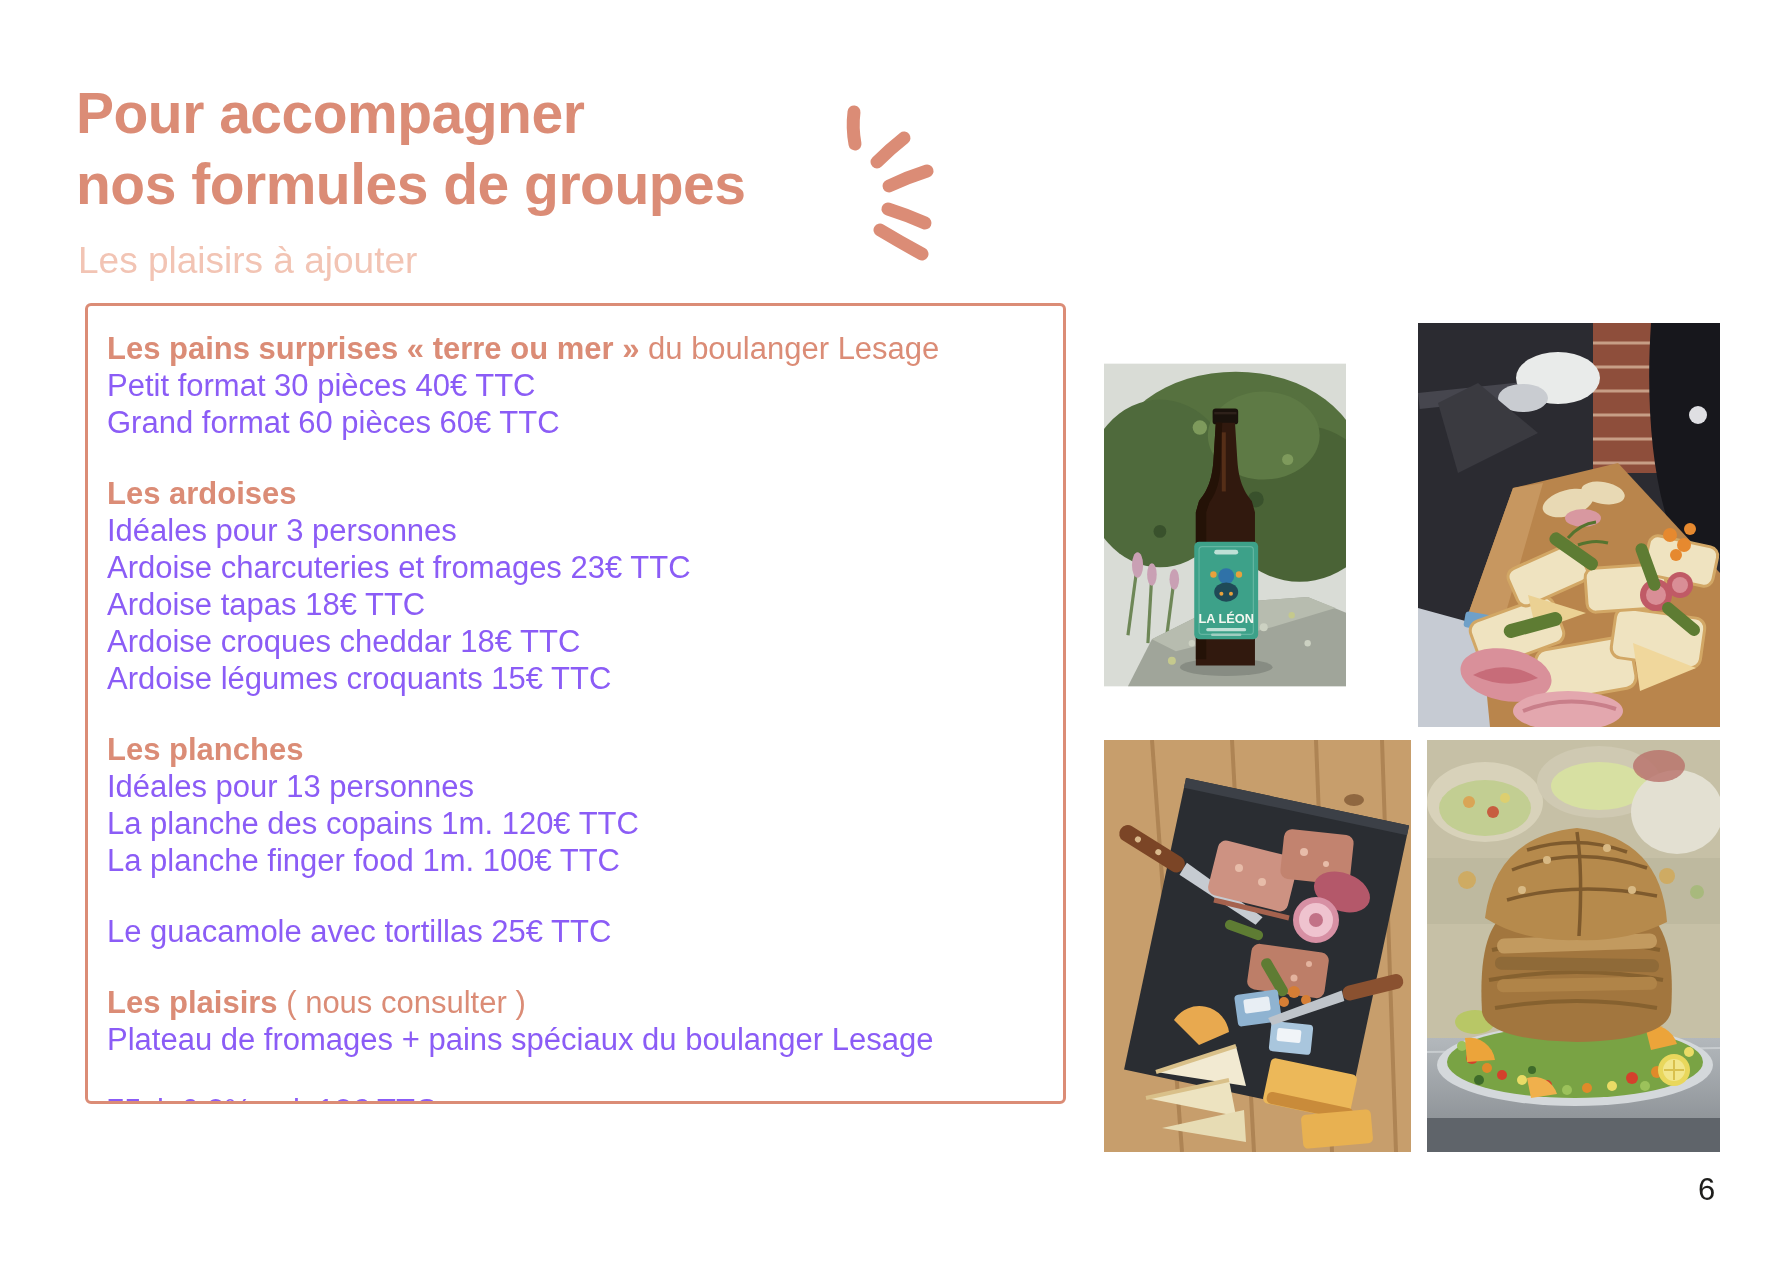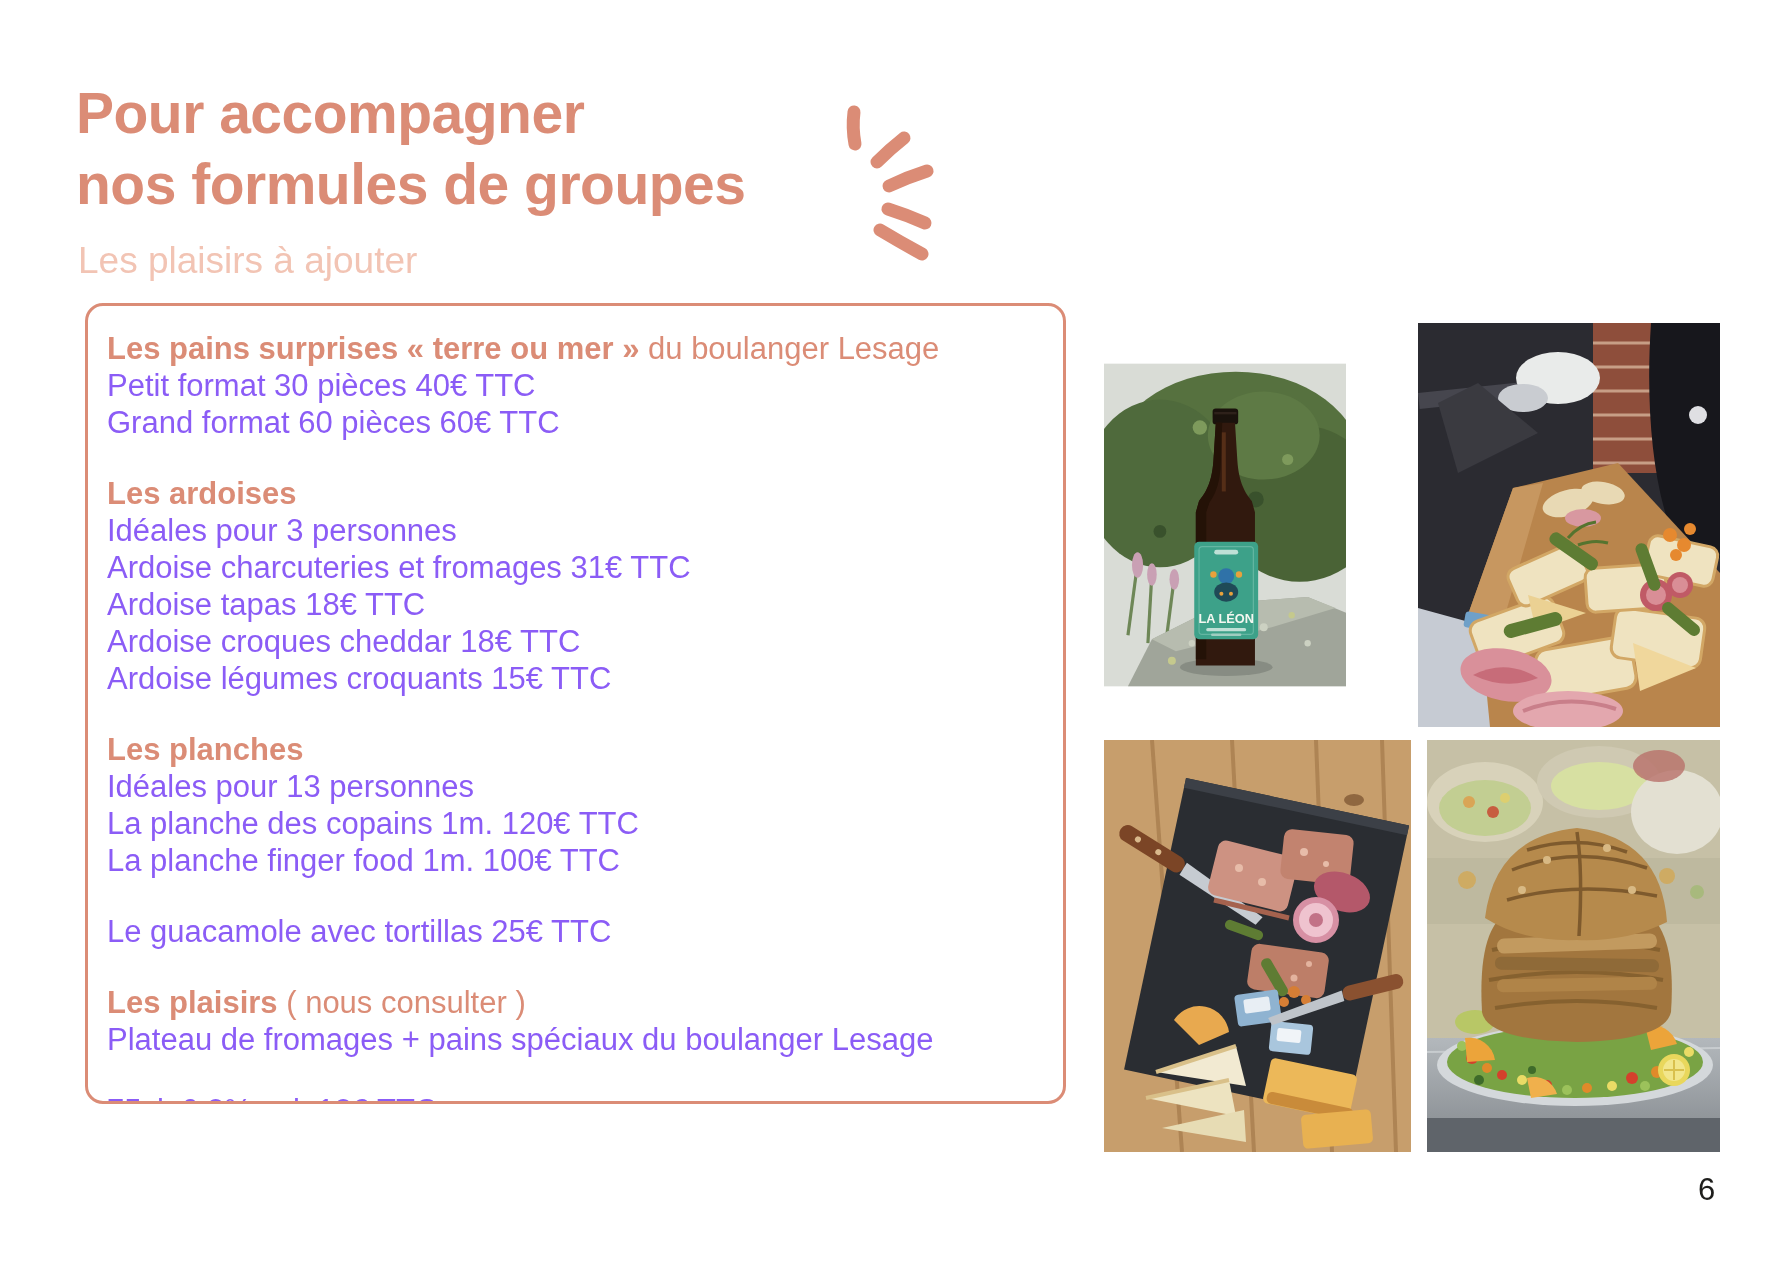--- a/index.html
+++ b/index.html
@@ -14,21 +14,21 @@
     color:#DB8C76;letter-spacing:-0.5px;white-space:nowrap;
   }
   .subtitle{
     position:absolute;left:78px;top:240px;
     font-size:37px;color:#F2C4B4;white-space:nowrap;
   }
   .burst{position:absolute;left:828px;top:98px;width:115px;height:165px;}
   
   .menu-box{
     position:absolute;left:85px;top:303px;width:981px;height:801px;
-    border:3px solid #DB8C76;border-radius:18px;box-sizing:border-box;
+    border:3px solid #DB8C76;border-radius:6px;box-sizing:border-box;
     padding:24px 28px 0 19px;overflow:hidden;
   }
   .menu-section{margin-bottom:34px;}
   .menu-line{font-size:31px;line-height:37px;white-space:nowrap;}
   .seg-heading{color:#DB8C76;font-weight:bold;}
   .seg-accent{color:#DB8C76;font-weight:normal;}
   .seg-body{color:#8b5cf6;font-weight:normal;}
   
   .photo{position:absolute;display:block;}
   .photo svg{display:block;width:100%;height:100%;}
@@ -66,21 +66,21 @@
   <div class="menu-box">
     <div>
         <div class="menu-section">
           <div class="menu-line"><span class="seg-heading">Les pains surprises « terre ou mer » </span><span class="seg-accent">du boulanger Lesage</span></div>
           <div class="menu-line"><span class="seg-body">Petit format 30 pièces 40€ TTC</span></div>
           <div class="menu-line"><span class="seg-body">Grand format 60 pièces 60€ TTC</span></div>
         </div>
         <div class="menu-section">
           <div class="menu-line"><span class="seg-heading">Les ardoises</span></div>
           <div class="menu-line"><span class="seg-body">Idéales pour 3 personnes</span></div>
-          <div class="menu-line"><span class="seg-body">Ardoise charcuteries et fromages 31€ TTC</span></div>
+          <div class="menu-line"><span class="seg-body">Ardoise charcuteries et fromages 23€ TTC</span></div>
           <div class="menu-line"><span class="seg-body">Ardoise tapas 18€ TTC</span></div>
           <div class="menu-line"><span class="seg-body">Ardoise croques cheddar 18€ TTC</span></div>
           <div class="menu-line"><span class="seg-body">Ardoise légumes croquants 15€ TTC</span></div>
         </div>
         <div class="menu-section">
           <div class="menu-line"><span class="seg-heading">Les planches</span></div>
           <div class="menu-line"><span class="seg-body">Idéales pour 13 personnes</span></div>
           <div class="menu-line"><span class="seg-body">La planche des copains 1m. 120€ TTC</span></div>
           <div class="menu-line"><span class="seg-body">La planche finger food 1m. 100€ TTC</span></div>
         </div>

